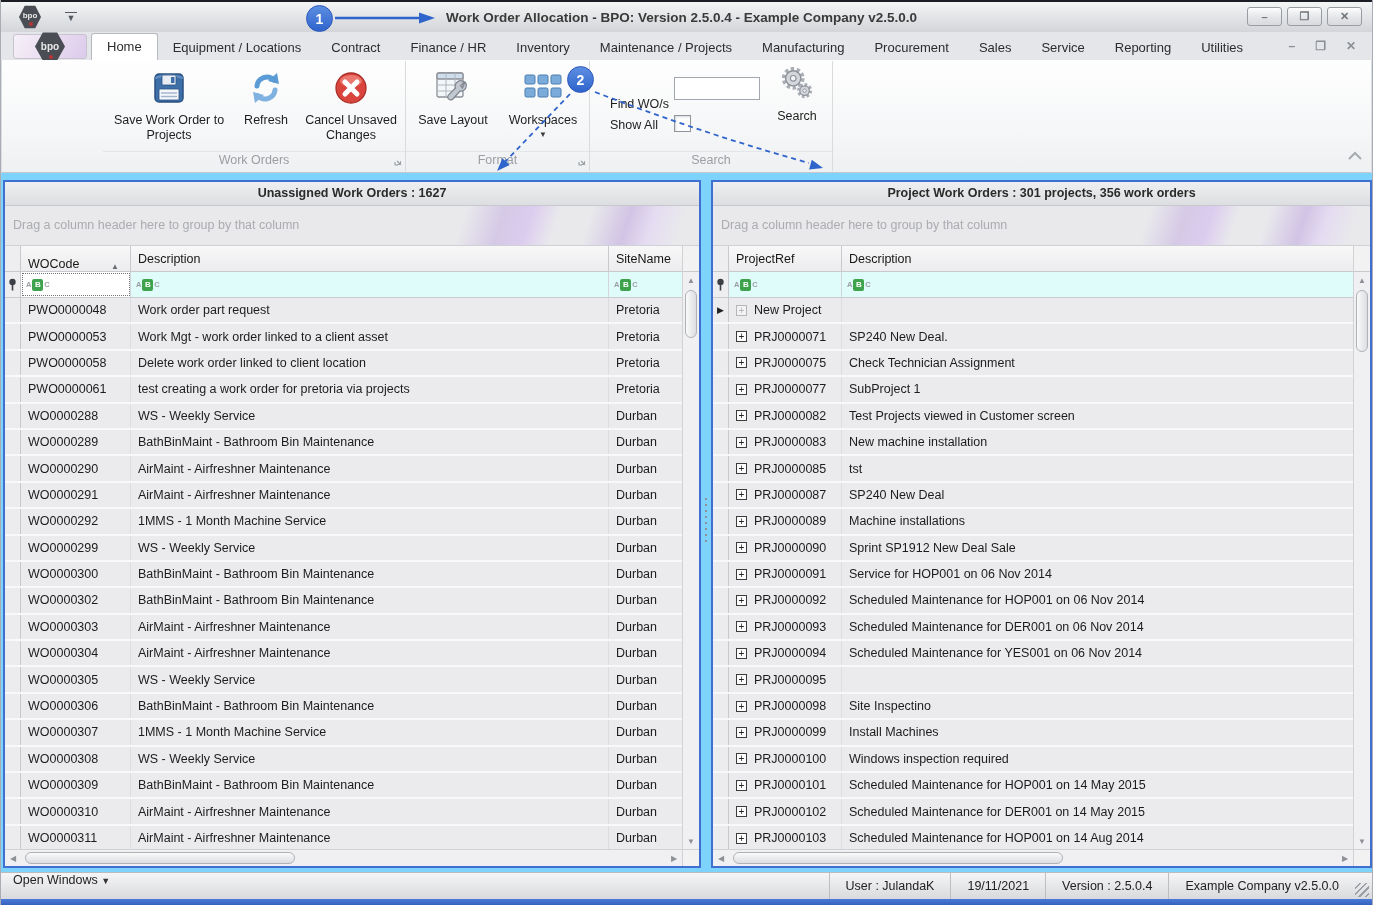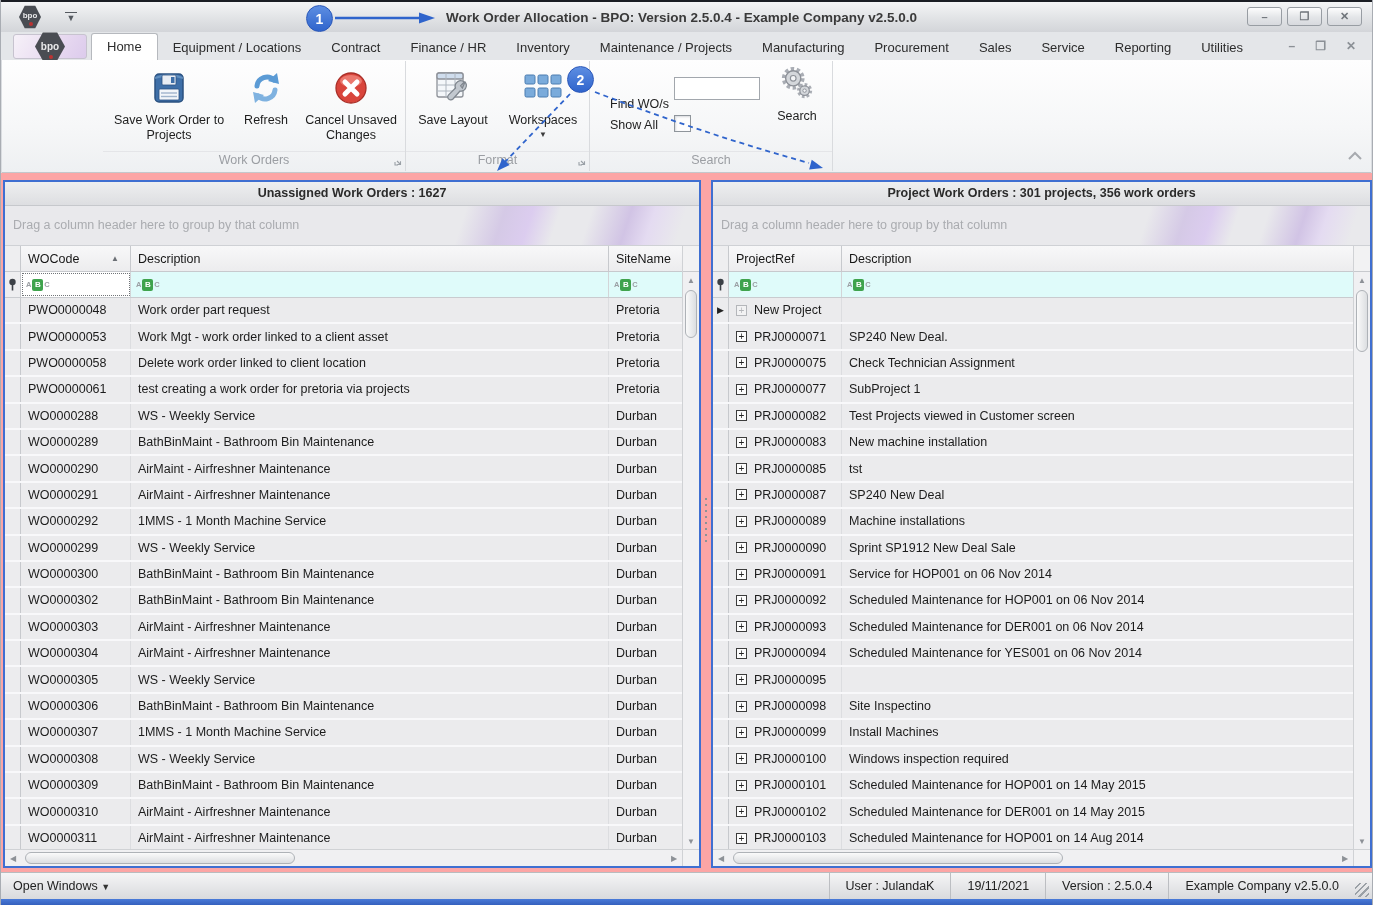--- a/index.html
+++ b/index.html
@@ -48,21 +48,21 @@
   .bigbtn{ position:absolute; top:6px; display:flex; flex-direction:column; align-items:center; cursor:pointer; }
   .bigbtn .bicon{ height:42px; display:flex; align-items:center; justify-content:center; }
   .bigbtn .blabel{ font-size:12.5px; color:#1e1e1e; text-align:center; line-height:15px; margin-top:4px; }
   .drop-caret{ color:#3c3c3c; font-size:8px; margin-top:2px; }
   .find-label,.showall-label{ position:absolute; font-size:12.5px; color:#1e1e1e; }
   .find-input{ position:absolute; width:86px; height:23px; border:1px solid #a2a7ad; background:#fff; font-size:12px; padding:0 4px; }
   .showall-box{ position:absolute; width:17px; height:17px; border:1px solid #8f959b; background:#fdfdfd; box-shadow:inset 1px 1px 2px #d8dade; cursor:pointer; }
   .ribbon-chevron{ position:absolute; right:8px; bottom:6px; color:#a7aaaf; cursor:pointer; }
 
   
-  .workspace{ position:absolute; top:173px; left:0; right:0; height:699px; background:#fca5a5;padding-left:45px; }
+  .workspace{ position:absolute; top:173px; left:0; right:0; height:699px; background:#7dd3fc;padding-left:45px; }
   .panel{ position:absolute; top:7px; height:688px; border:2px solid #3f6fd1; background:#f4f4f5; display:flex; flex-direction:column; }
   .panel-left{ left:2px;  width:698px; }
   .panel-right{ left:710px; width:661px; }
   .panel-title{ height:24px; line-height:23px; text-align:center; font-size:12.5px; font-weight:bold; color:#2b2b2b;
                 background:linear-gradient(#eeeff0,#dddee1); border-bottom:1px solid #c6c8cc; }
   .groupby{ position:relative; height:40px; background:#e9e9ec; border-bottom:1px solid #cfd1d5; overflow:hidden; }
   .groupby-hint{ position:absolute; left:8px; top:12px; font-size:12.5px; color:#aaacb0; }
   .swoosh{ position:absolute; right:0; top:0; width:55%; height:100%;
            background:linear-gradient(108deg, rgba(200,180,230,0) 38%, rgba(180,150,220,.38) 48%, rgba(215,195,240,.75) 55%, rgba(200,180,230,0) 62%, rgba(200,180,230,0) 70%, rgba(180,150,220,.45) 80%, rgba(225,210,245,.6) 86%, rgba(200,180,230,0) 94%); }
   .gridwrap{ flex:1; display:flex; overflow:hidden; }
@@ -93,21 +93,21 @@
   .vs-thumb{ position:absolute; left:2px; right:2px; border:1px solid #aeb2b7; border-radius:6px; background:linear-gradient(90deg,#fafafa,#dcdee1); cursor:pointer; }
   .hscroll{ height:17px; flex:0 0 17px; background:#f0f0f2; border-top:1px solid #d0d2d5; display:flex; align-items:center; position:relative; }
   .hs-btn{ width:16px; text-align:center; color:#8d9197; font-size:8px; cursor:pointer; }
   .hs-thumb{ position:absolute; top:2px; bottom:2px; border:1px solid #aeb2b7; border-radius:7px; background:linear-gradient(#fafafa,#dcdee1); cursor:pointer; }
   .splitter{ position:absolute; left:700px; top:7px; width:10px; height:688px; cursor:col-resize; }
   .splitter .dots{ position:absolute; left:4px; top:318px; width:2px; height:46px;
                    background:repeating-linear-gradient(#8d9197 0 2px, transparent 2px 6px); }
 
   
   .statusbar{ position:absolute; top:872px; left:0; right:0; height:27px;
-              background:linear-gradient(#f5f5f6,#d9dadd); border-top:1px solid #b9bbbf; display:flex; align-items:center; font-size:12.5px; color:#222; }
+              background:linear-gradient(#f5f5f6,#d9dadd); border-top:1px solid #b9bbbf; display:flex; align-items:flex-start; font-size:12.5px; color:#222; }
   .open-windows{ margin-left:12px; cursor:pointer; }
   .open-windows .caret{ font-size:9px; color:#333; }
   .sb-right{ margin-left:auto; display:flex; align-items:stretch; height:100%; }
   .sb-cell{ display:flex; align-items:center; padding:0 16px; border-left:1px solid #bcbec2; }
   .grip{ width:14px; height:14px; margin:auto 3px 2px 0; align-self:flex-end;
          background:repeating-linear-gradient(135deg, transparent 0 3px, #9aa0a6 3px 4.5px); cursor:nwse-resize; }
   .bottom-strip{ position:absolute; bottom:0; left:0; right:0; height:6px; background:linear-gradient(#4a7ad8,#3560bd); }
 
   
   .callout{ position:absolute; width:27px; height:27px; border-radius:50%; border:1px solid #2a57b8;
@@ -276,21 +276,21 @@
     <div class="panel panel-left">
       <div class="panel-title">Unassigned Work Orders : 1627</div>
       <div class="groupby">
         <div class="swoosh"></div>
         <div class="groupby-hint">Drag a column header here to group by that column</div>
       </div>
       <div class="gridwrap">
         <div class="gridmain">
           <div class="hdr-row">
             <div class="hdr-cell col-ind"></div>
-            <div class="hdr-cell" style="width:110px;flex:0 0 110px;">
+            <div class="hdr-cell" style="width:110px;flex:0 0 110px;align-items:flex-end;">
               <span>WOCode</span>
               <span class="sortglyph">▲</span>
             </div>
             <div class="hdr-cell" style="flex:1;">
               <span>Description</span>
             </div>
             <div class="hdr-cell" style="width:73px;flex:0 0 73px;border-right:none;">
               <span>SiteName</span>
             </div>
           </div>

